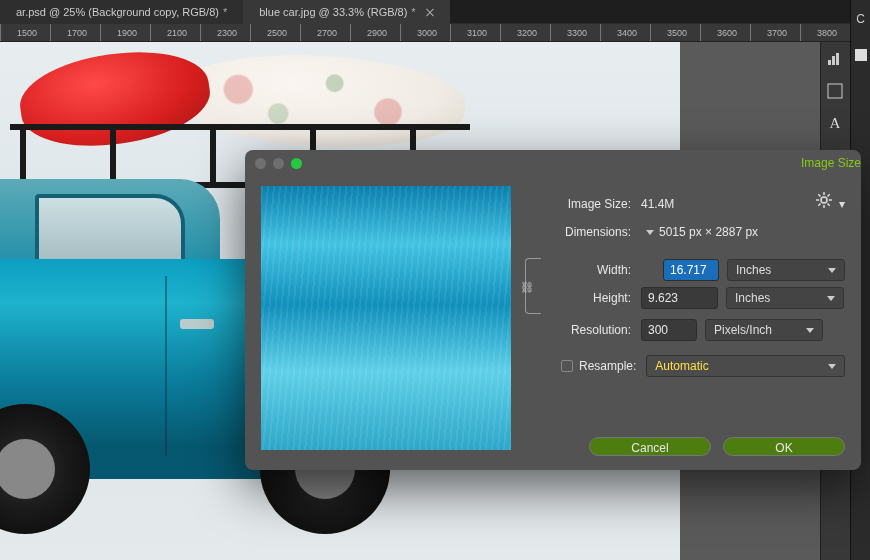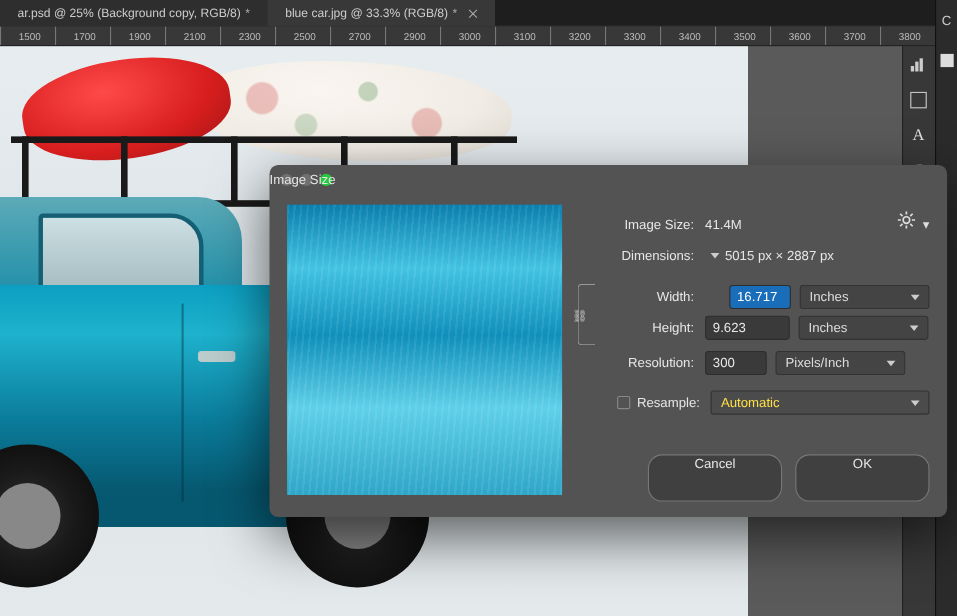--- a/index.html
+++ b/index.html
@@ -49,21 +49,21 @@
 
 .right-strip { position: absolute; right: 21px; top: 42px; width: 29px; height: 518px; background: #383838; border-left: 1px solid #222; display: flex; flex-direction: column; align-items: center; gap: 14px; padding-top: 8px; }
 .icon-box { width: 18px; height: 18px; display: flex; align-items: center; justify-content: center; color: #ddd; font-size: 14px; cursor: pointer; }
 .far-strip { position: absolute; right: 0; top: 0; width: 20px; height: 560px; background: #2b2b2b; border-left: 1px solid #111; padding-top: 10px; display:flex; flex-direction:column; align-items:center; gap:18px; }
 
 
 .dialog { position: absolute; left: 245px; top: 150px; width: 616px; height: 320px; background: #535353; border-radius: 8px; box-shadow: 0 18px 50px rgba(0,0,0,0.6); z-index: 50; color: #e6e6e6; font-size: 12px; }
 .titlebar { height: 26px; display: flex; align-items: center; position: relative; border-top-left-radius:8px;border-top-right-radius:8px; }
 .lights { display: flex; gap: 7px; margin-left: 10px; }
 .light { width: 11px; height: 11px; border-radius: 50%; }
-.dlg-title { position: absolute; left: 0; right: 0; text-align: left; font-size: 12px; color: #e5e5e5; pointer-events:none; }
+.dlg-title { position: absolute; left: 0; right: 0; text-align: right; font-size: 12px; color: #84cc16; pointer-events:none; }
 
 .dlg-body { display: flex; padding: 10px 16px 0 16px; gap: 14px; }
 .preview { width: 264px; height: 264px; background: linear-gradient(180deg, #0a7fae 0%, #43c3e2 22%, #0f8fbb 45%, #5fd0e8 70%, #2ea6c8 100%); position: relative; overflow: hidden; }
 .preview::before { content:""; position:absolute; inset:0; background: repeating-linear-gradient(95deg, rgba(255,255,255,0.08) 0 2px, transparent 2px 6px); }
 
 .form { flex: 1; padding-top: 4px; }
 .row { display: flex; align-items: center; height: 28px; }
 .lbl { width: 116px; text-align: right; padding-right: 10px; color: #e6e6e6; }
 .val { color: #e6e6e6; }
 
@@ -75,21 +75,21 @@
 
 .link-brace { width: 16px; height: 56px; border: 1px solid #999; border-right: none; border-radius: 4px 0 0 4px; position: relative; margin-right: -1px; margin-top: 2px; }
 .link-chain { position: absolute; left: -6px; top: 22px; font-size: 11px; color: #ccc; }
 
 .chk { width: 12px; height: 12px; border: 1px solid #888; border-radius: 2px; margin-right: 6px; }
 .disabled { color: #fde047; }
 
 .gear { position: absolute; right: 16px; top: 42px; color: #ddd; cursor: pointer; }
 
 .footer { position: absolute; bottom: 14px; right: 16px; display: flex; gap: 12px; }
-.btn { height: 43px; width: 122px; border-radius: 13px; border: 1px solid #777; background: #404040; color: #e6e6e6; font-size: 12px; display: flex; align-items: flex-start; justify-content: center; cursor: pointer; }
+.btn { height: 19px; width: 122px; border-radius: 13px; border: 1px solid #777; background: #4d7c0f; color: #e6e6e6; font-size: 12px; display: flex; align-items: flex-end; justify-content: center; cursor: pointer; }
 </style>
 </head>
 <body>
 
 <div class="tabs">
   <div class="tab inactive">
     <span>ar.psd @ 25% (Background copy, RGB/8)</span>
     <span class="tab-unsaved">*</span>
   </div>
   <div class="tab active">

